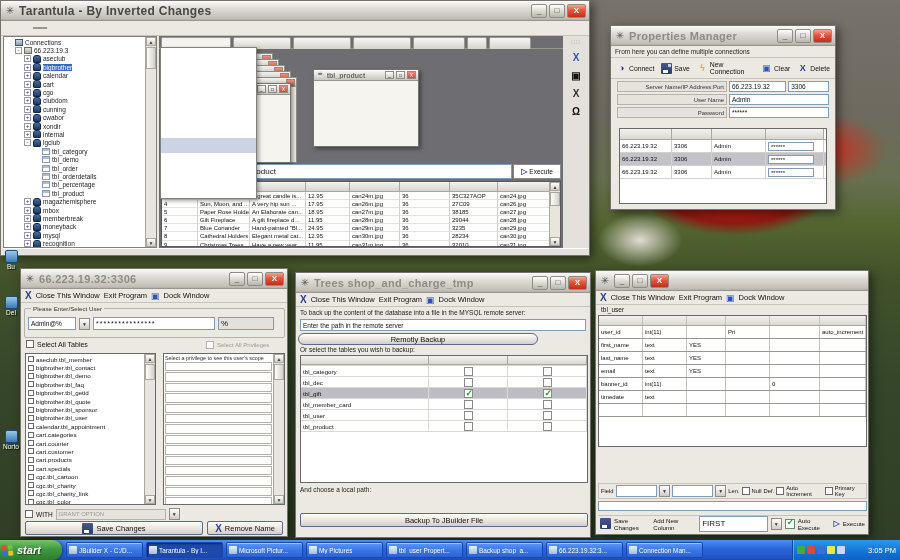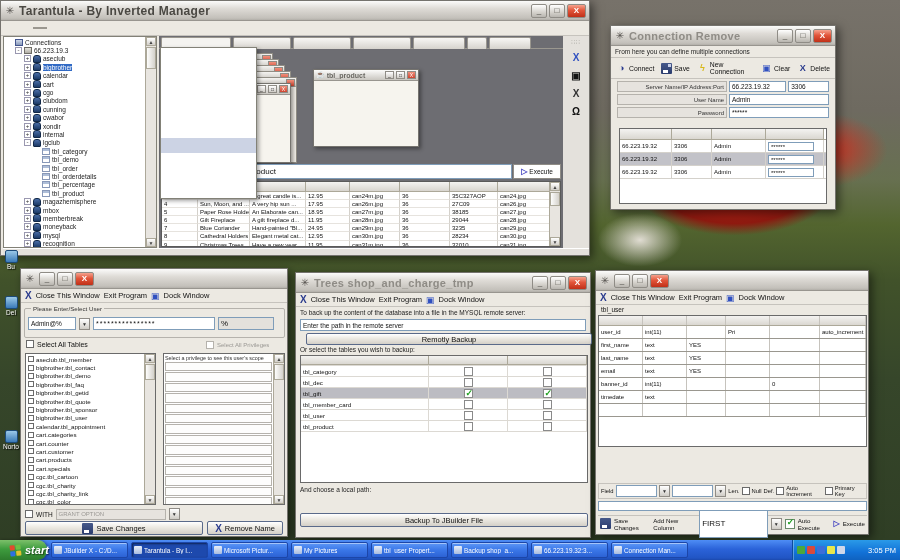--- a/index.html
+++ b/index.html
@@ -154,21 +154,21 @@
 .prow.phead{height:10px;border-bottom:1px solid #aca899;}
 .prow>span{font-size:6px;line-height:12px;padding:0 2px;border-right:1px solid #c6c3bd;flex:none;overflow:hidden;white-space:nowrap;}
 .prow.phead>span{background:linear-gradient(180deg,#f4f3f1,#dad7d1);line-height:9px;}
 .prow>span:nth-child(1){width:44px;}.prow>span:nth-child(2){width:44px;}.prow>span:nth-child(3){width:39px;}
 .prow>span:nth-child(4){width:44px;}.prow>span:nth-child(5){width:50px;}.prow>span:nth-child(6){width:46px;}
 #pp-fieldrow{position:absolute;left:2px;top:212px;width:269px;height:16px;display:flex;align-items:center;gap:2px;border:1px solid #c6c3bd;padding:0 2px;font-size:5.8px;}
 #pp-blank{position:absolute;left:2px;top:230px;width:269px;height:10px;}
 #pp-bottom{position:absolute;left:2px;top:244px;width:269px;height:16px;display:flex;align-items:center;gap:3px;font-size:6.2px;border-top:1px solid #c6c3bd;padding:0 2px;}
 
 #taskbar{position:absolute;left:0;top:540px;width:900px;height:20px;background:linear-gradient(180deg,#4e8df5,#2b63d9 45%,#2155c4 90%,#1c49ad);display:flex;align-items:center;z-index:90;}
-#startbtn{width:47px;height:20px;border-radius:0 9px 9px 0;background:linear-gradient(180deg,#7cc06a,#3e9c3e 45%,#2d7c2d);display:flex;align-items:center;gap:4px;padding-left:10px;box-shadow:1px 0 3px rgba(0,0,0,.4);flex:none;}
+#startbtn{width:62px;height:20px;border-radius:0 9px 9px 0;background:linear-gradient(180deg,#7cc06a,#3e9c3e 45%,#2d7c2d);display:flex;align-items:center;gap:4px;padding-left:2px;box-shadow:1px 0 3px rgba(0,0,0,.4);flex:none;}
 #startflag{width:11px;height:11px;display:grid;grid-template-columns:5px 5px;grid-template-rows:5px 5px;gap:1px;transform:rotate(-6deg);}
 #startflag i{border-radius:1px;}
 #startflag i:nth-child(1){background:#e24a2e;}#startflag i:nth-child(2){background:#6dbf45;}
 #startflag i:nth-child(3){background:#2e6fe2;}#startflag i:nth-child(4){background:#e2c22e;}
 #startlab{color:#fff;font-weight:bold;font-style:italic;font-size:11px;text-shadow:1px 1px 1px rgba(0,0,0,.5);}
 #tbtns{display:flex;gap:3px;margin-left:4px;flex:1;overflow:hidden;}
 .tbn{width:77px;height:16px;border-radius:2px;background:linear-gradient(180deg,#5d97f7,#3a77e8 50%,#2c62d4);border:1px solid #1c46a8;box-shadow:inset 0 1px 0 rgba(255,255,255,.45);display:flex;align-items:center;gap:2px;padding:0 2px;flex:none;}
 .tbn.on{background:#1d49ad;box-shadow:inset 1px 1px 2px rgba(0,0,0,.5);}
 .tbn .tic{width:8px;height:8px;background:linear-gradient(#e8eef8,#a8bce0);border-radius:1px;flex:none;}
 .tbn span{color:#fff;font-size:6.4px;white-space:nowrap;overflow:hidden;}
@@ -200,21 +200,21 @@
   </div>
     <div class="dico" style="left: 1px; top: 430px;">
     <div class="dimg"></div>
     <span>Norto</span>
   </div>
   </div>
 
 <div class="w" id="main-win">
   <div class="tb">
     <span class="ai">✳</span>
-    <span class="tt">Tarantula - By Inverted Manager</span>
+    <span class="tt">Tarantula - By Inverted Changes</span>
     <span class="cb3">
       <span class="b">_</span>
       <span class="b">□</span>
       <span class="b x">X</span>
     </span>
   </div>
   <div id="menubar">
       <span class="mi"></span>
       <span class="mi dis"></span>
       <span class="mi open"></span>
@@ -549,21 +549,21 @@
       <div class="pmi hot"></div>
       <div class="pmi dis"></div>
       <div class="pmi"></div>
       <div class="pmi"></div>
     </div>
 </div>
 
 <div class="w" id="conn-win">
   <div class="tb">
     <span class="ai">✳</span>
-    <span class="tt">Connection Remove</span>
+    <span class="tt">Properties Manager</span>
     <span class="cb3">
       <span class="b">_</span>
       <span class="b">□</span>
       <span class="b x">X</span>
     </span>
   </div>
   <div id="conn-sub">From here you can define multiple connections</div>
   <div id="conn-tools">
       <span style="display:flex;align-items:center;gap:2px;">
       <span class="cico i-conn">◑</span>
@@ -631,20 +631,21 @@
             <span class="pwbox">******</span>
           </span>
       </div>
       </div>
   </div>
 </div>
 
 <div class="w" id="priv-win">
   <div class="tb">
     <span class="ai">✳</span>
+    <span class="tt">66.223.19.32:3306</span>
     <span class="cb3">
       <span class="b">_</span>
       <span class="b">□</span>
       <span class="b x">X</span>
     </span>
   </div>
   <div class="ctool">
     <span class="xig">X</span>
     <span>Close This Window</span>
     <span>Exit Program</span>
@@ -807,21 +808,21 @@
   </div>
   <div class="ctool">
     <span class="xig">X</span>
     <span>Close This Window</span>
     <span>Exit Program</span>
     <span class="dkg">▣</span>
     <span>Dock Window</span>
   </div>
   <div class="smalltxt">To back up the content of the database into a file in the MYSQL remote server:</div>
   <div class="sunk" style="position:absolute;left:4px;top:46px;width:286px;height:12px;font-size:6.5px;">Enter the path in the remote server</div>
-  <div class="btn" style="position:absolute;left:10px;top:60px;width:286px;height:12px;">Remotly Backup</div>
+  <div class="btn" style="position:absolute;left:2px;top:60px;width:240px;height:12px;border-radius:6px;">Remotly Backup</div>
   <div class="smalltxt" style="position:absolute;left:0;top:71px;">Or select the tables you wish to backup:</div>
   <div id="bk-grid">
     <div class="brow bhead">
         <span></span>
         <span></span>
         <span></span>
       </div>
     <div>
         <div class="brow">
         <span>tbl_category</span>
@@ -981,21 +982,21 @@
     <span class="chk"></span>
     <span>Auto Increment</span>
     <span class="chk"></span>
     <span>Primary Key</span>
   </div>
   <div class="sunk" id="pp-blank"></div>
   <div id="pp-bottom">
     <span class="dsk"></span>
     <span>Save Changes</span>
     <span>Add New Column</span>
-    <span class="sunk" style="width:76px;height:28px;">FIRST</span>
+    <span class="sunk" style="width:76px;height:16px;">FIRST</span>
     <span class="drop">▼</span>
     <span class="gchk"></span>
     <span>Auto Execute</span>
     <span style="color:#4040c0;font-weight:bold;font-size:8px;">▷</span>
     <span>Execute</span>
   </div>
 </div>
 
 <div id="taskbar">
   <div id="startbtn">

